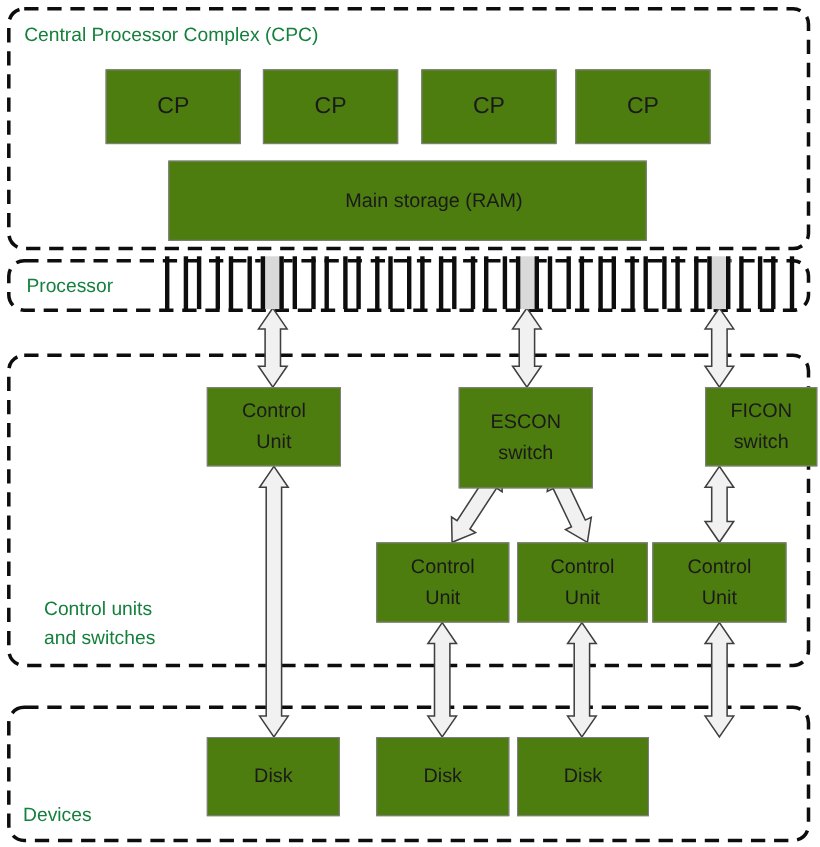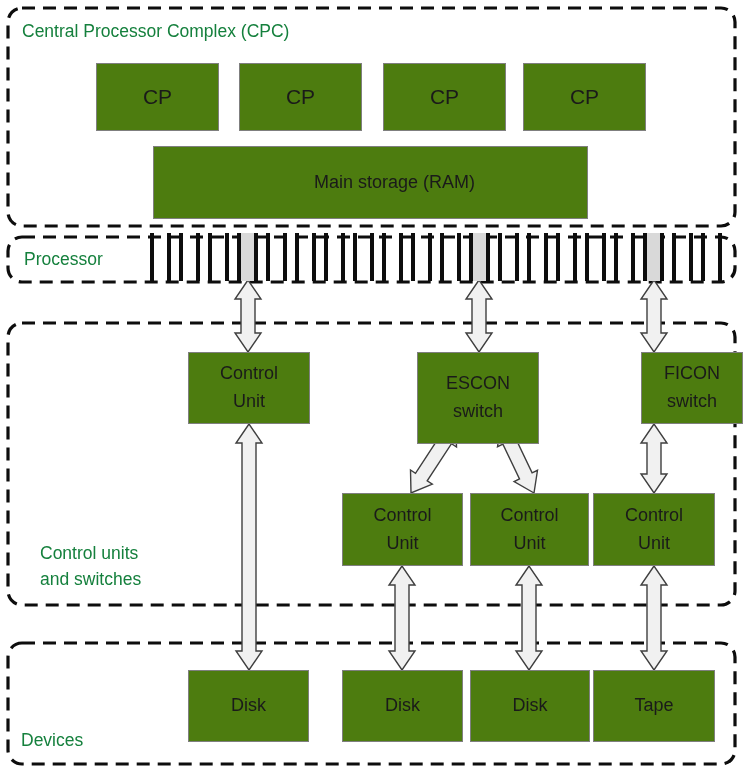--- a/index.html
+++ b/index.html
@@ -101,15 +101,14 @@
 Unit</div>
   <div class="gbox" style="left:470px; top:493px; width:119px; height:73px;">Control
 Unit</div>
   <div class="gbox" style="left:593px; top:493px; width:122px; height:73px;">Control
 Unit</div>
 
   <div class="section-label" style="left:21px; top:727px;text-align:right;">Devices</div>
   <div class="gbox" style="left:188px; top:670px; width:121px; height:72px;">Disk</div>
   <div class="gbox" style="left:342px; top:670px; width:121px; height:72px;">Disk</div>
   <div class="gbox" style="left:470px; top:670px; width:120px; height:72px;">Disk</div>
-  <div class="gbox" style="left:593px; top:670px; width:122px; height:72px;">Tape</div>
 
 </div>
 
 </body></html>

